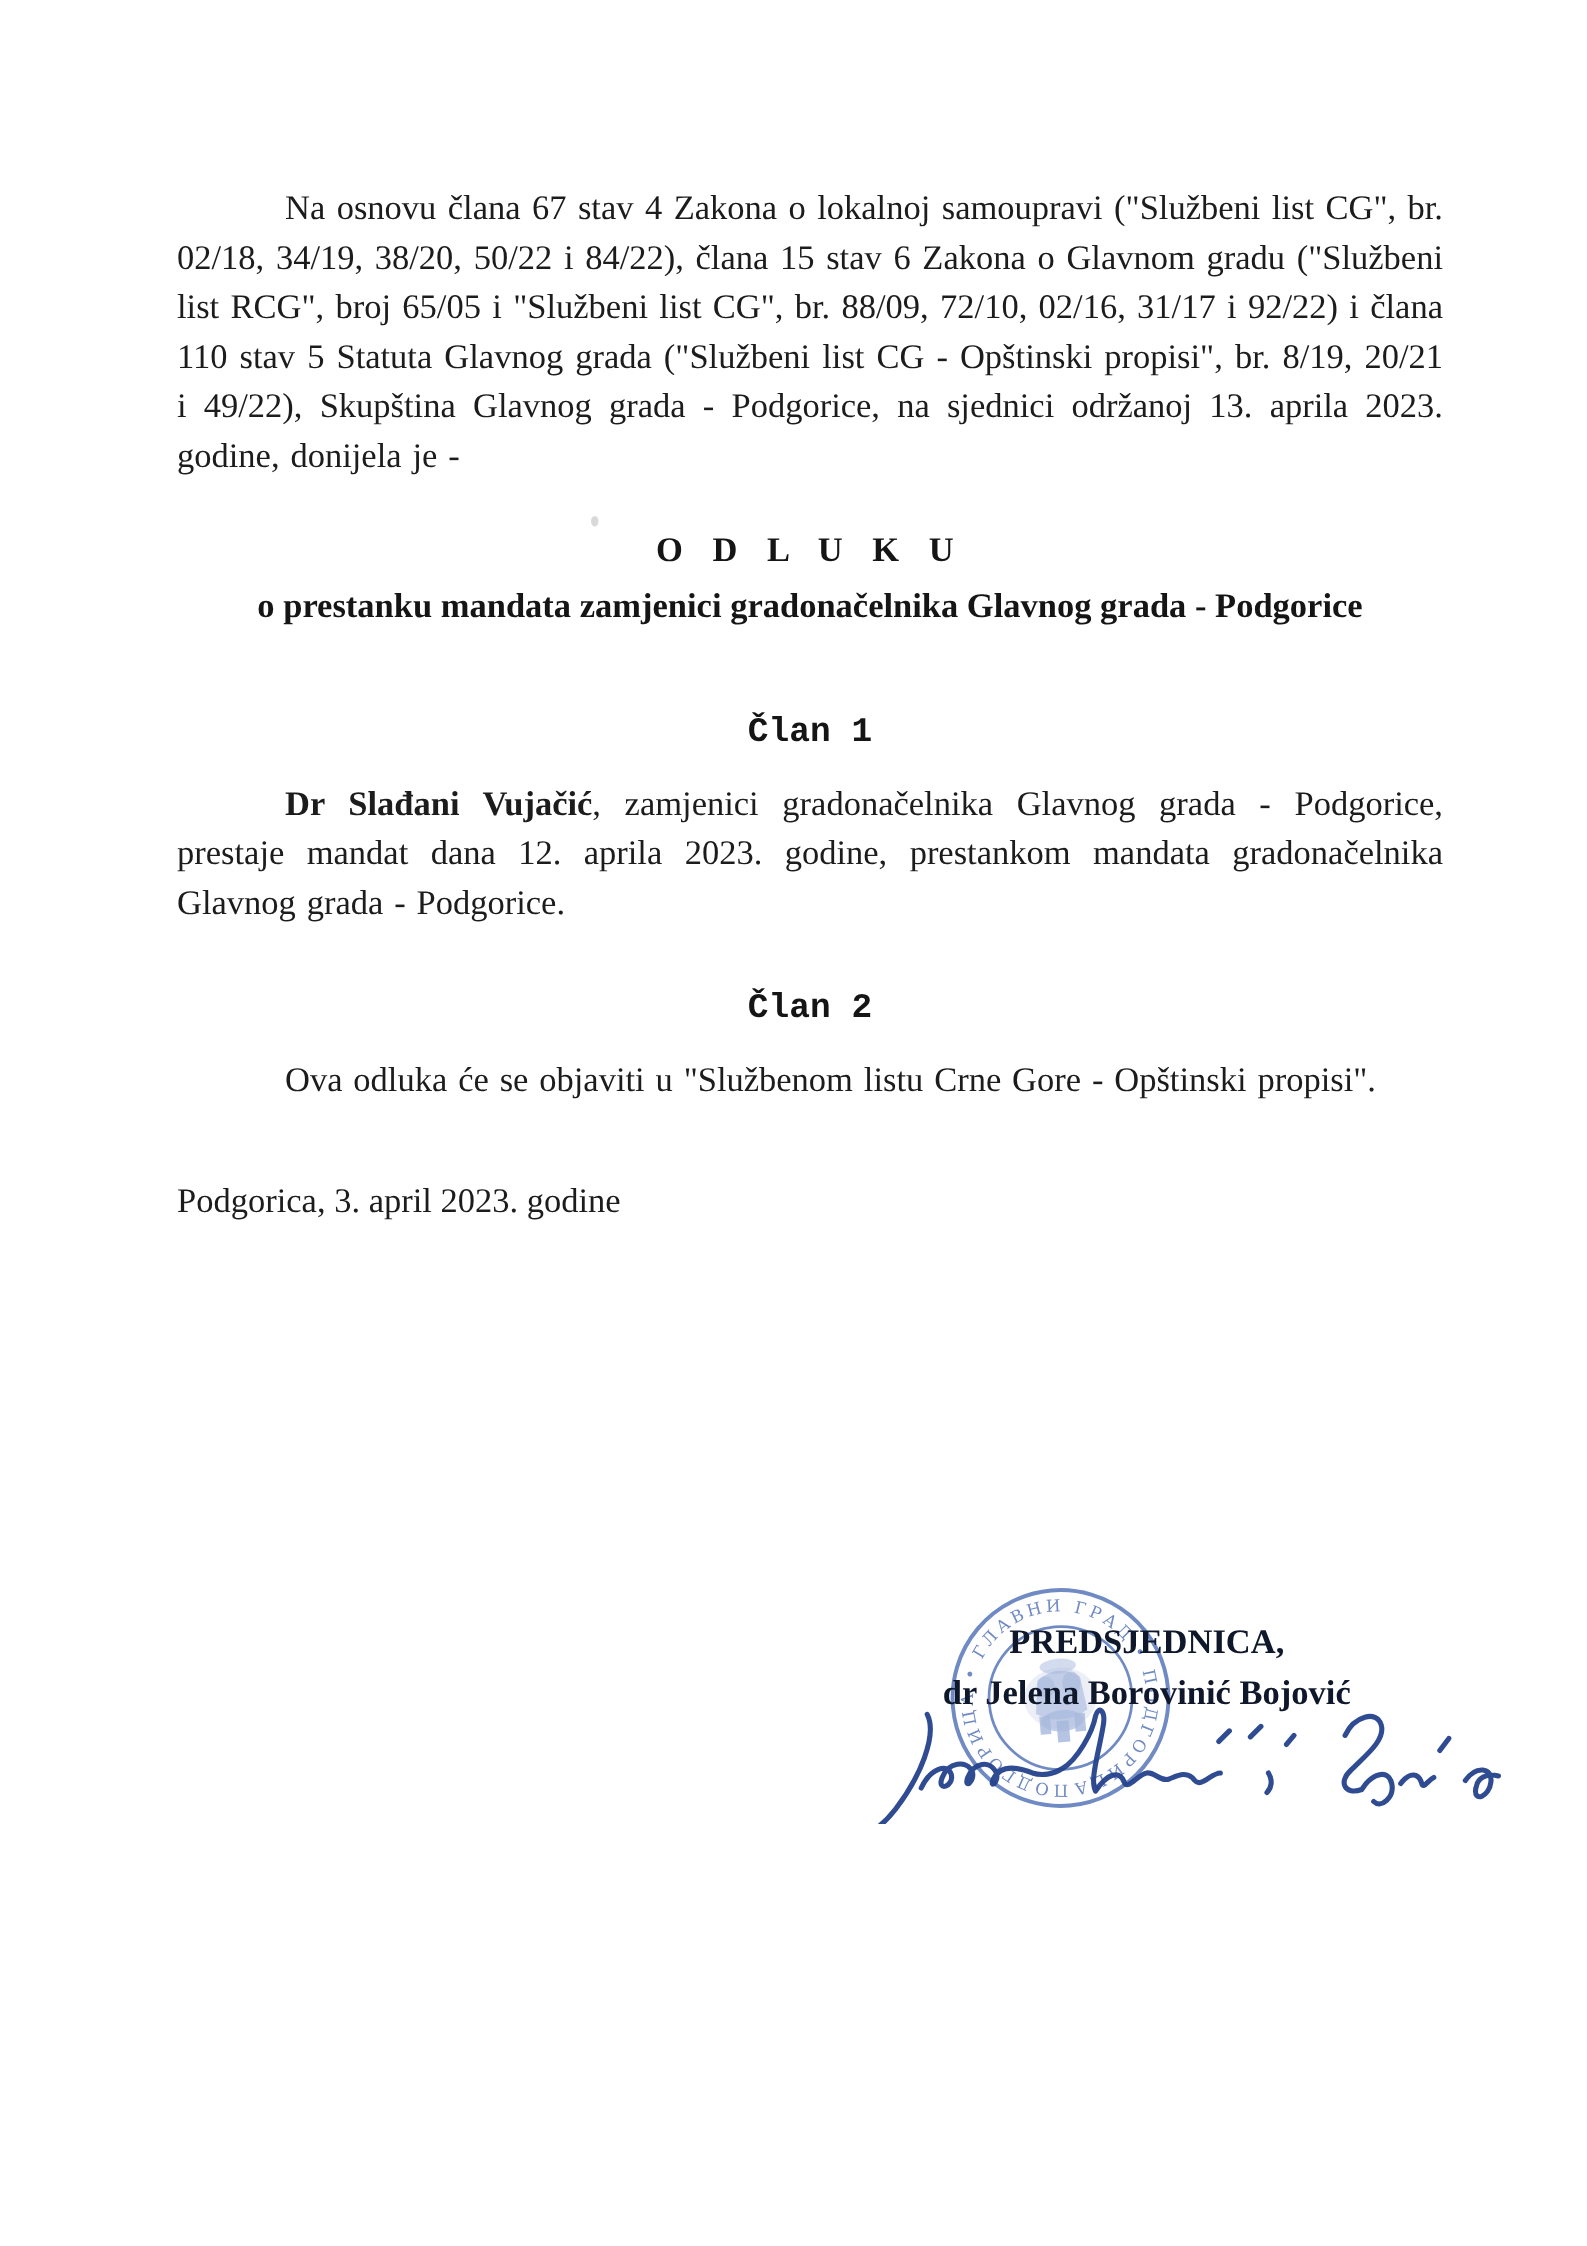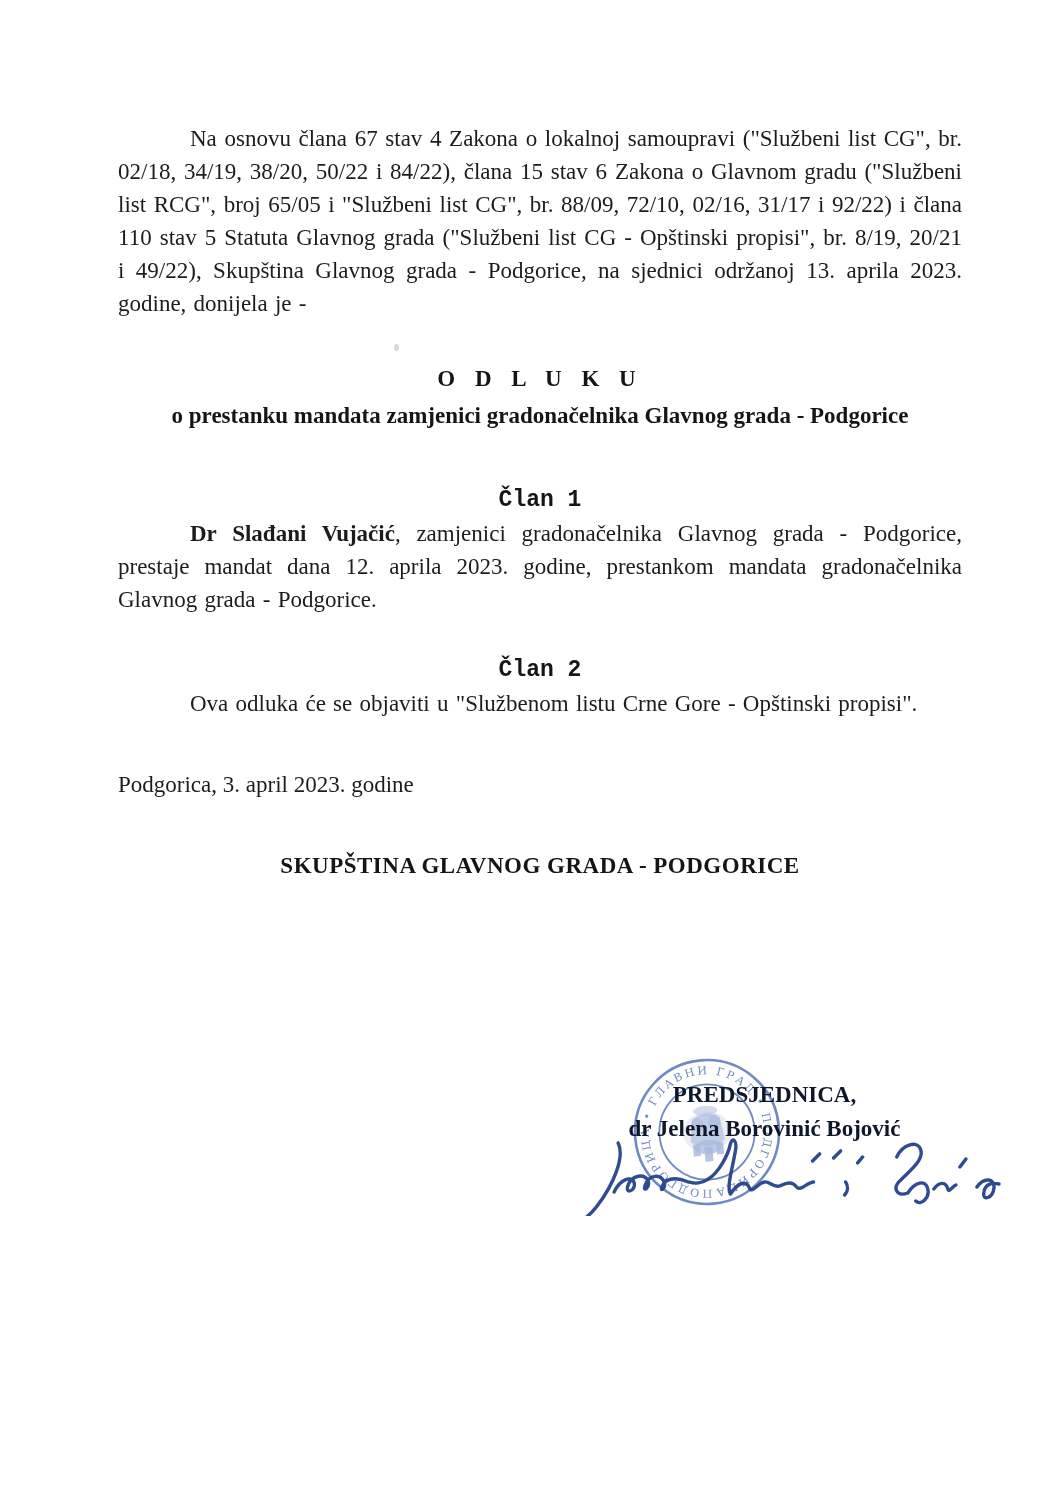--- a/index.html
+++ b/index.html
@@ -27,21 +27,21 @@
   .para {
     margin: 0;
     font-size: 23px;
     line-height: 33px;
     text-align: justify;
     text-indent: 72px;
     word-spacing: 1.5px;
     color: #1c1c1c;
   }
   .decision-title {
-    margin: 42px 0 0 0;
+    margin: 30px 0 0 0;
     font-size: 23px;
     line-height: 33px;
     font-weight: bold;
     text-align: center;
     letter-spacing: 7px;
     color: #151515;
   }
   .decision-subtitle {
     margin: 4px auto 0 auto;
     max-width: 800px;
@@ -57,20 +57,21 @@
     line-height: 33px;
     font-weight: bold;
     text-align: center;
     color: #151515;
     font-family: Liberation Mono, monospace;
   }
   .article-heading.second {
     margin-top: 38px;
   }
   .article-body {
+    margin-top: 14px;
   }
   .meta-block {
     margin: 48px 0 0 0;
   }
   .meta-line {
     margin: 0;
     font-size: 23px;
     line-height: 33px;
     text-align: left;
     color: #1c1c1c;
@@ -144,21 +145,20 @@
     <p class="para article-body"><b>Dr Slađani Vujačić</b><span>, zamjenici gradonačelnika Glavnog grada - Podgorice, prestaje mandat dana 12. aprila 2023. godine, prestankom mandata gradonačelnika Glavnog grada - Podgorice.</span></p>
 
     <p class="article-heading second">Član 2</p>
 
     <p class="para article-body">Ova odluka će se objaviti u "Službenom listu Crne Gore - Opštinski propisi".</p>
 
     <div class="meta-block">
       <p class="meta-line">Podgorica, 3. april 2023. godine</p>
     </div>
 
-    <p class="assembly-title">SKUPŠTINA GLAVNOG GRADA - PODGORICE</p>
 
   </div>
 
   <div class="stamp-wrap">
     <svg width="152" height="152" viewBox="0 0 150 150">
       <g transform="rotate(175 75 75)" stroke="#4b6cb4" fill="none" opacity="0.9">
         <circle cx="75" cy="75" r="71" stroke-width="2.6"></circle>
         <circle cx="75" cy="75" r="47" stroke-width="1.8"></circle>
         <defs>
           <path id="stampCircle" d="M 75 18 A 57 57 0 1 1 74.9 18.001"></path>

